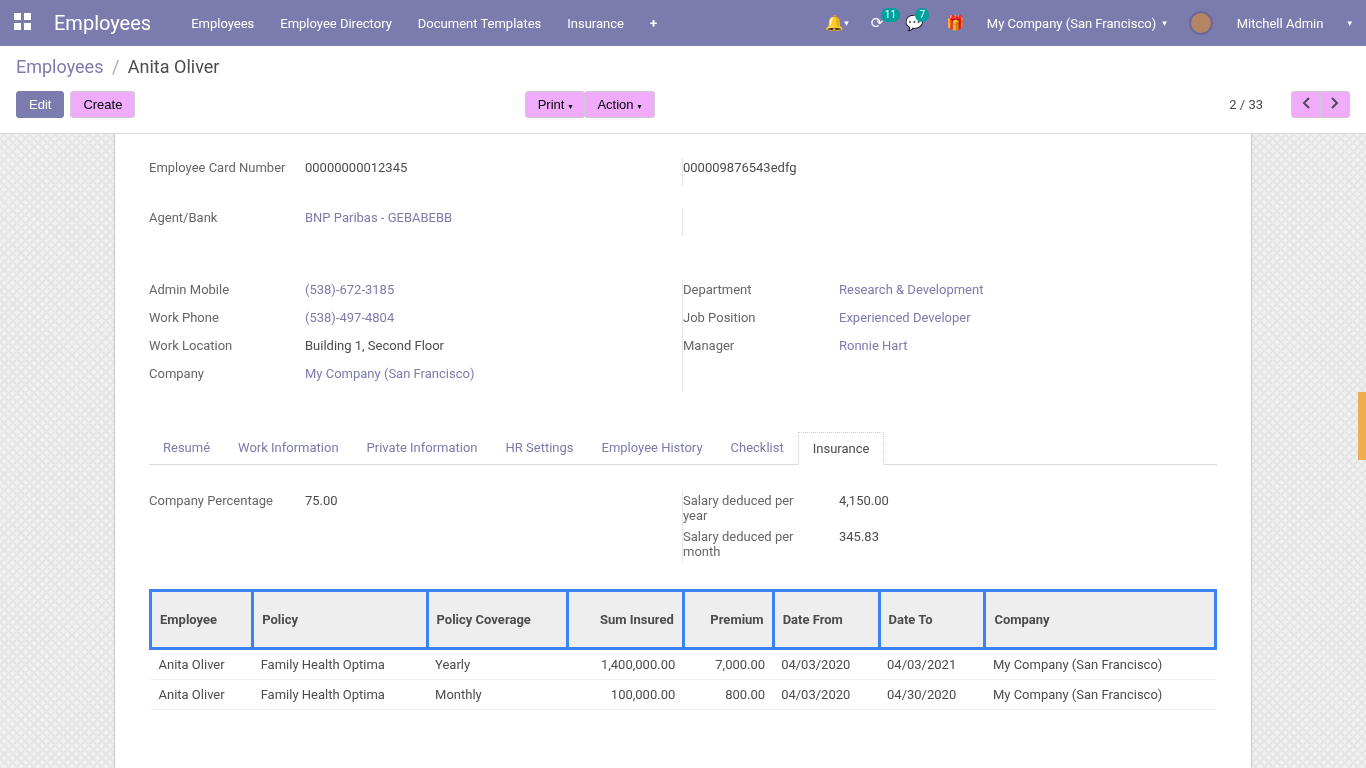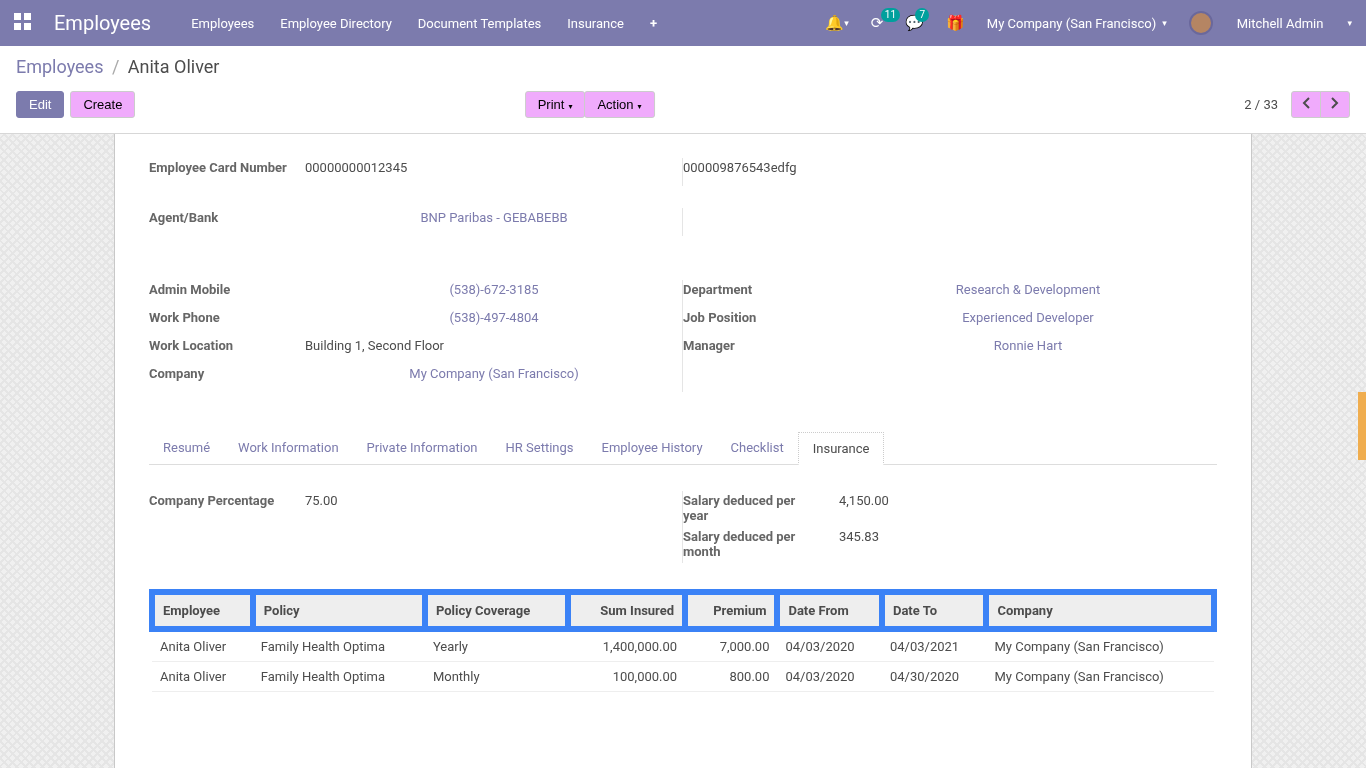--- a/index.html
+++ b/index.html
@@ -54,21 +54,21 @@
   .breadcrumb .current { color: #4c4c4c; }
   .cb-row { display: flex; align-items: center; }
   .btn {
     border: 1px solid #ccc; background: #f0abfc; padding: 5px 12px;
     font-size: 13px; border-radius: 3px; cursor: pointer;
   }
   .btn-primary { background: #7c7bad; color: #fff; border-color: #7c7bad; }
   .btn + .btn { margin-left: 6px; }
   .cb-center { margin-left: auto; transform: translateX(-50%); position:absolute; left:50%; display:flex; }
   .cb-center .btn .sm-caret { font-size: 8px; margin-left: 4px; }
-  .pager { margin-left: auto; display: flex; align-items: center; gap: 13px; }
+  .pager { margin-left: auto; display: flex; align-items: center; gap: 28px; }
   .pager-nav { display: flex; }
   .pager-nav .btn { padding: 5px 10px; }
   .pager-nav .btn:first-child { border-top-right-radius:0; border-bottom-right-radius:0; }
   .pager-nav .btn:last-child { border-top-left-radius:0; border-bottom-left-radius:0; margin-left:-1px; }
 
   
   .sheet-bg {
     background-image:
       repeating-linear-gradient(45deg, #e5e5e5 0 2px, transparent 2px 6px),
       repeating-linear-gradient(-45deg, #e5e5e5 0 2px, transparent 2px 6px);
@@ -84,42 +84,42 @@
     border-left: 1px solid #c8c8c8;
     border-right: 1px solid #c8c8c8;
     min-height: 100%;
     padding: 24px 34px 40px 34px;
     position: relative;
   }
 
   .cols { display: flex; }
   .col { flex: 1; }
   .field-row { display: flex; align-items: flex-start; margin-bottom: 4px; min-height: 24px; }
-  .field-label { width: 156px; font-weight: 700; color:#666; padding-top:2px; padding-right:18px;}
+  .field-label { width: 156px; font-weight: 400; color:#666; padding-top:2px; padding-right:18px;}
   .field-value { flex: 1; padding-top:2px;}
-  .field-value.link { color: #7c7bad; text-align: center; }
+  .field-value.link { color: #7c7bad; }
   .group-gap { height: 22px; }
   .vsep { width:1px; background:#e5e5e5; margin: 0 0 0 -1px; align-self: stretch;}
 
   .tabs { display: flex; border-bottom: 1px solid #ddd; margin-top: 40px; }
   .tab { padding: 8px 14px; color: #7c7bad; cursor: pointer; font-size: 13px; }
   .tab.active {
     color: #4c4c4c; border: 1px solid #ccc; border-bottom-color: #fff;
     margin-bottom: -1px; background:#fff;
     border-style: dotted; border-bottom: 1px solid #fff;
   }
 
   .tab-content { padding-top: 26px; }
 
   table.ins {
     width: 100%; border-collapse: collapse; margin-top: 26px; font-size: 13px;
   }
   table.ins th {
     background: #eee; text-align: left; font-weight: 700;
-    padding: 8px 8px; border: 6px solid #3b82f6; color:#4c4c4c;
+    padding: 20px 8px; border: 3px solid #3b82f6; color:#4c4c4c;
   }
   table.ins th.num, table.ins td.num { text-align: right; }
   table.ins td {
     padding: 7px 8px; border-bottom: 1px solid #eee;
   }
 
   .sheet-scroll-indicator{
     position:absolute; right:0; top:258px; width:8px; height:68px; background:#f0ad4e;
   }
 </style>

